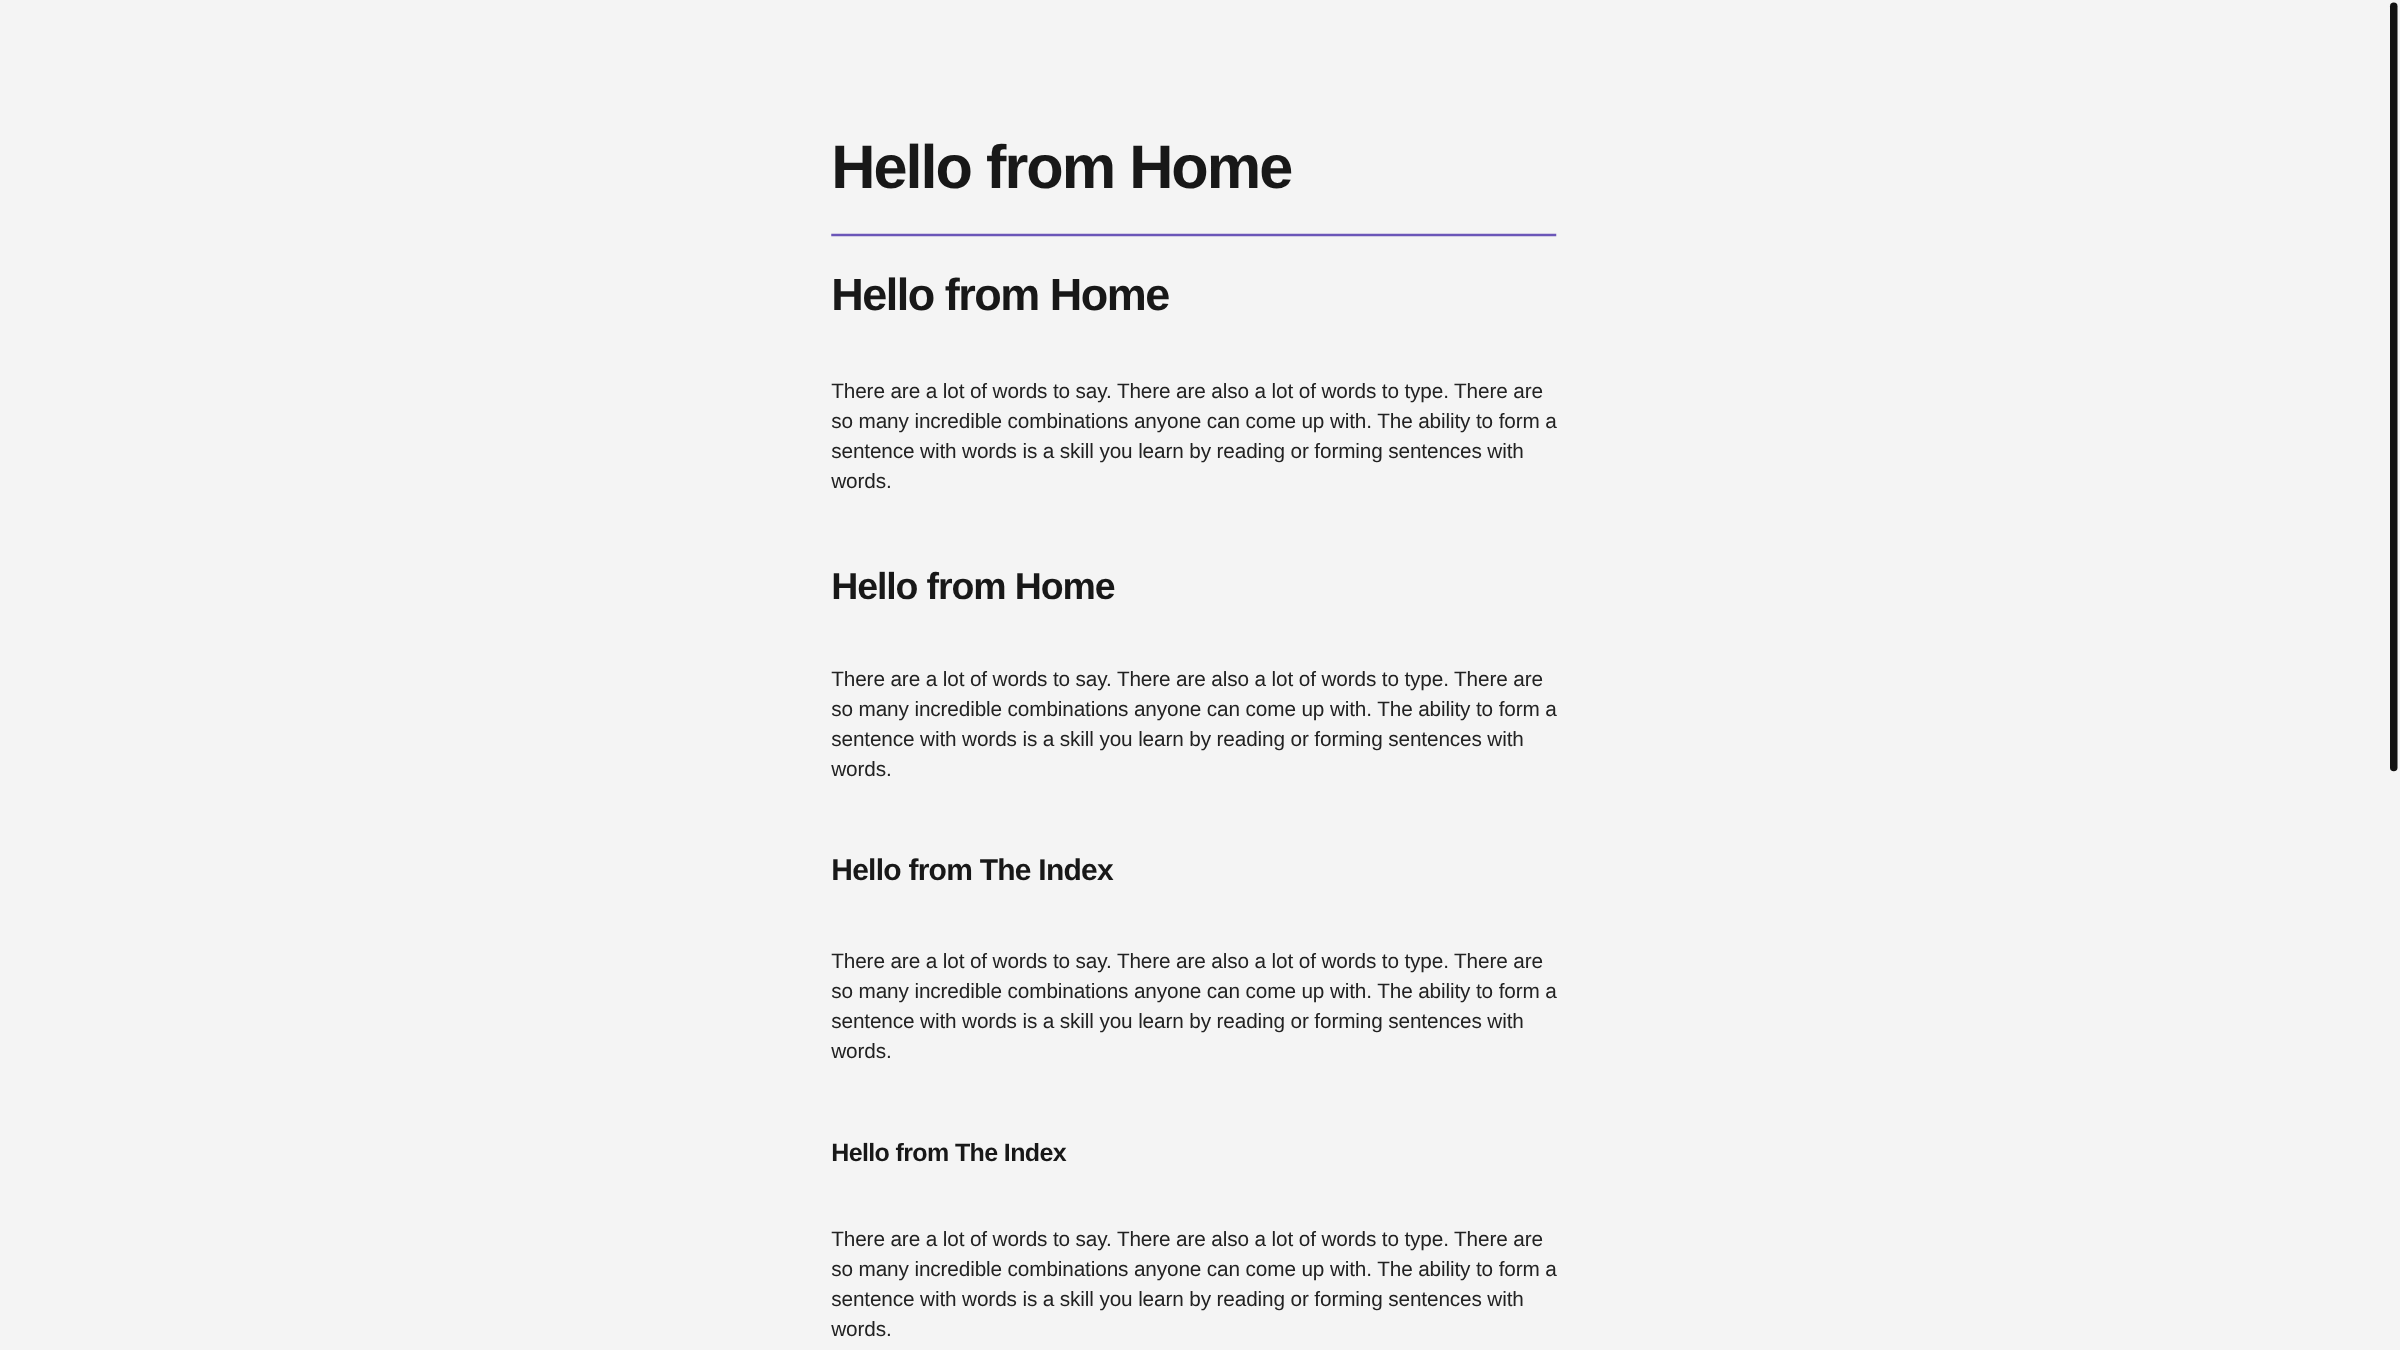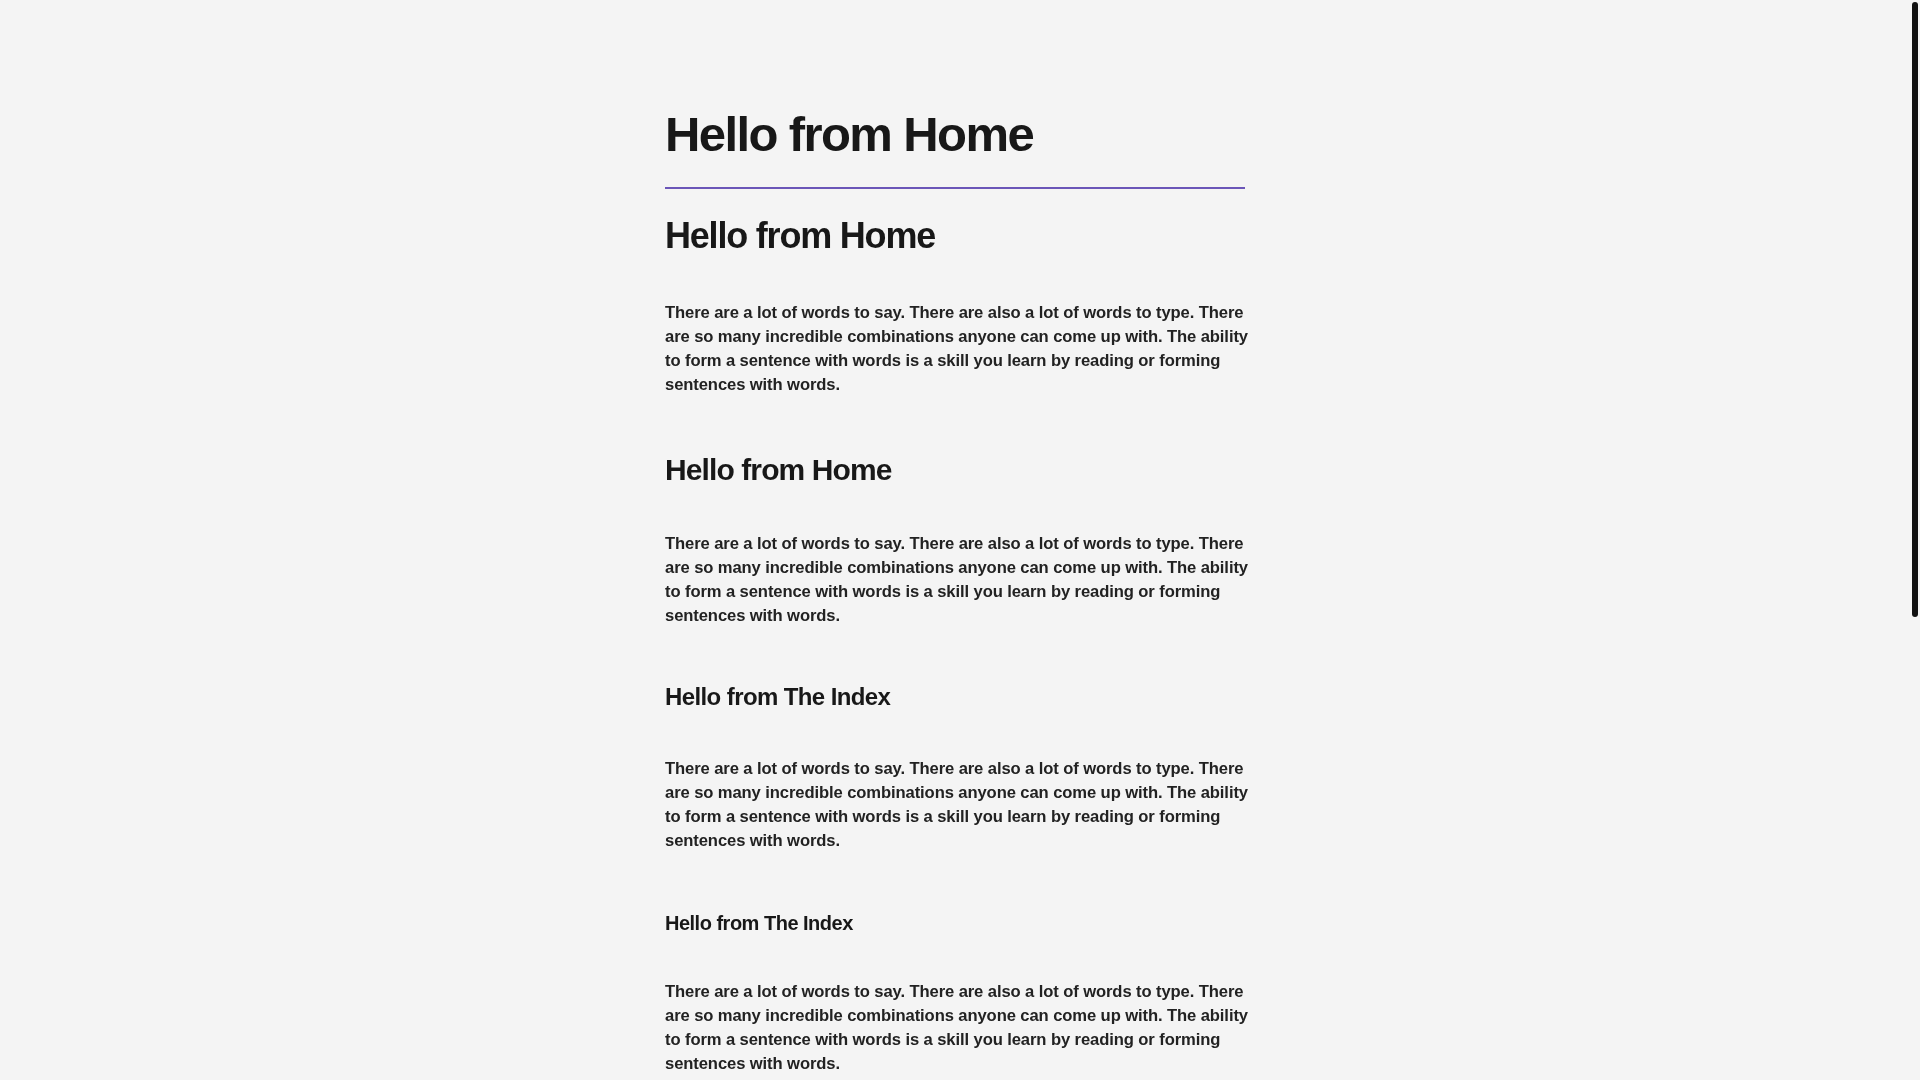--- a/index.html
+++ b/index.html
@@ -36,21 +36,20 @@
   }
   .h5 {
     position: absolute; left: 0; top: 909px; margin: 0;
     font-size: 20px; font-weight: 700; letter-spacing: -0.5px; line-height: 28px;
     white-space: nowrap; color: #181818;
   }
   .para {
     position: absolute; left: 0; width: 585px; margin: 0;
     font-size: 16.6px; line-height: 24px; color: #222;
     letter-spacing: -0.1px;
-    font-weight: bold;
   }
   .p1 { top: 301px; }
   .p2 { top: 532px; }
   .p3 { top: 757px; }
   .p4 { top: 980px; }
   .scrollbar {
     position: absolute; right: 0; top: 0; width: 10px; height: 1080px;
   }
   .scroll-thumb {
     position: absolute; left: 2px; top: 2px; width: 6px; height: 615px;

